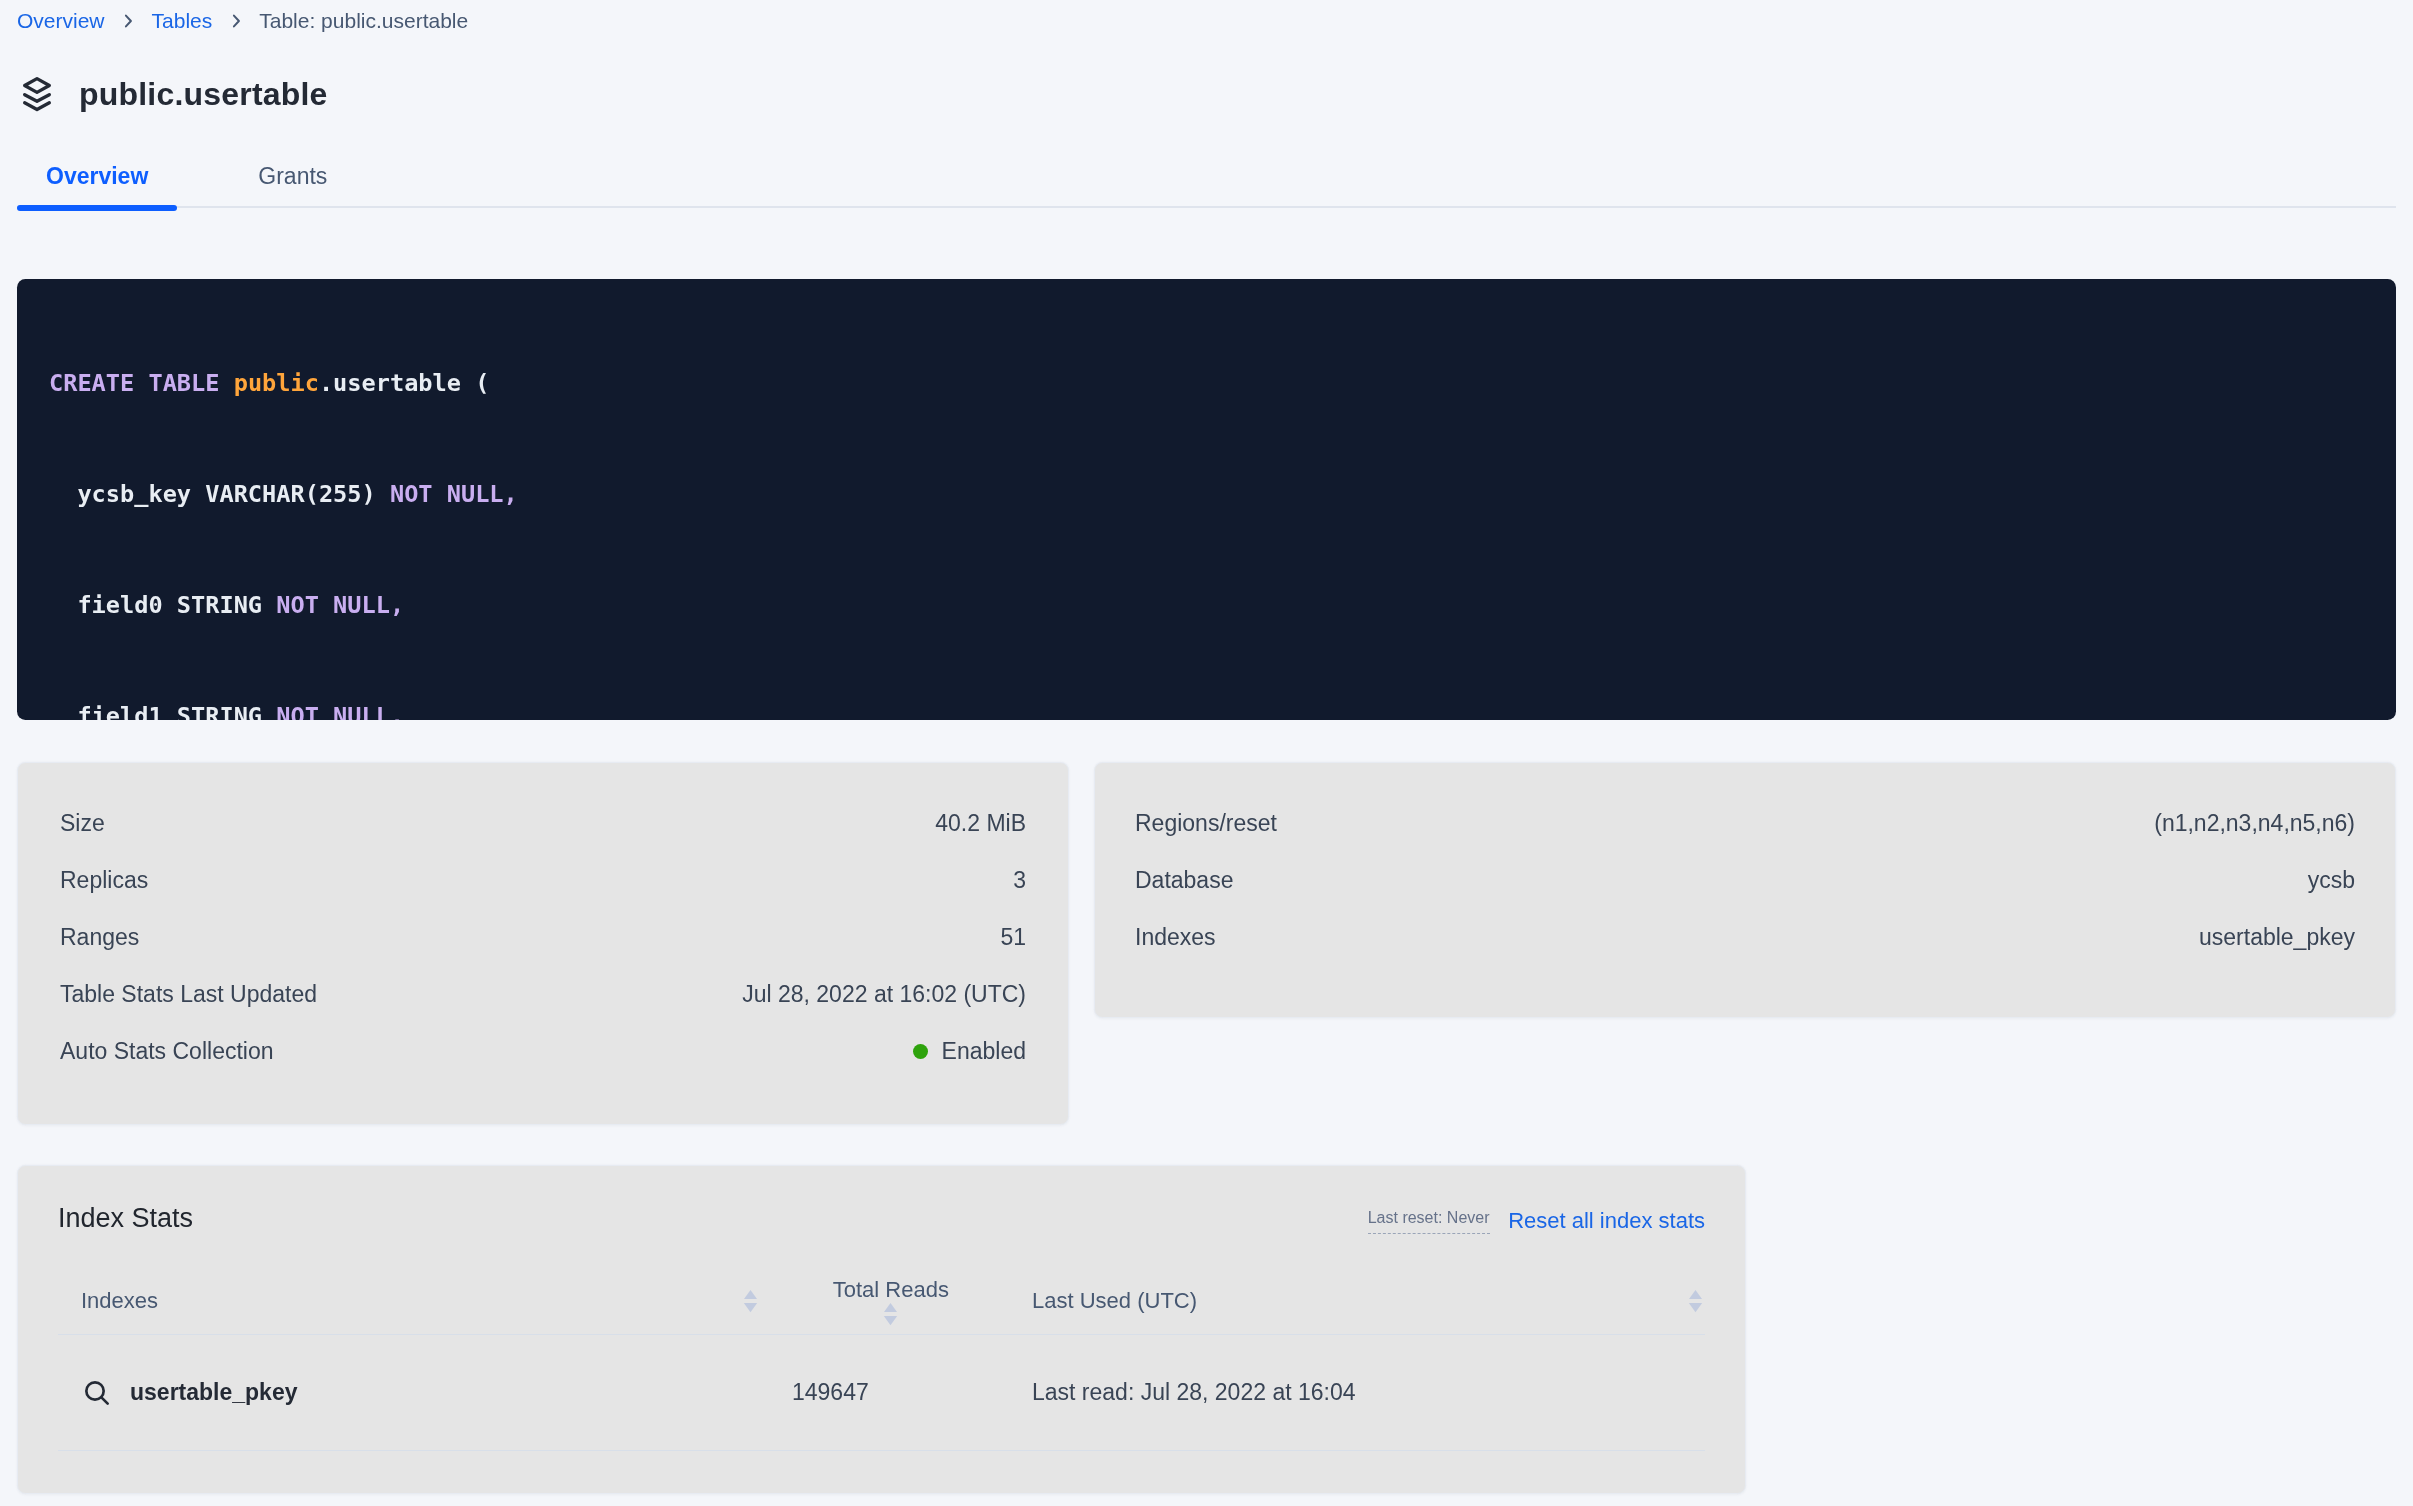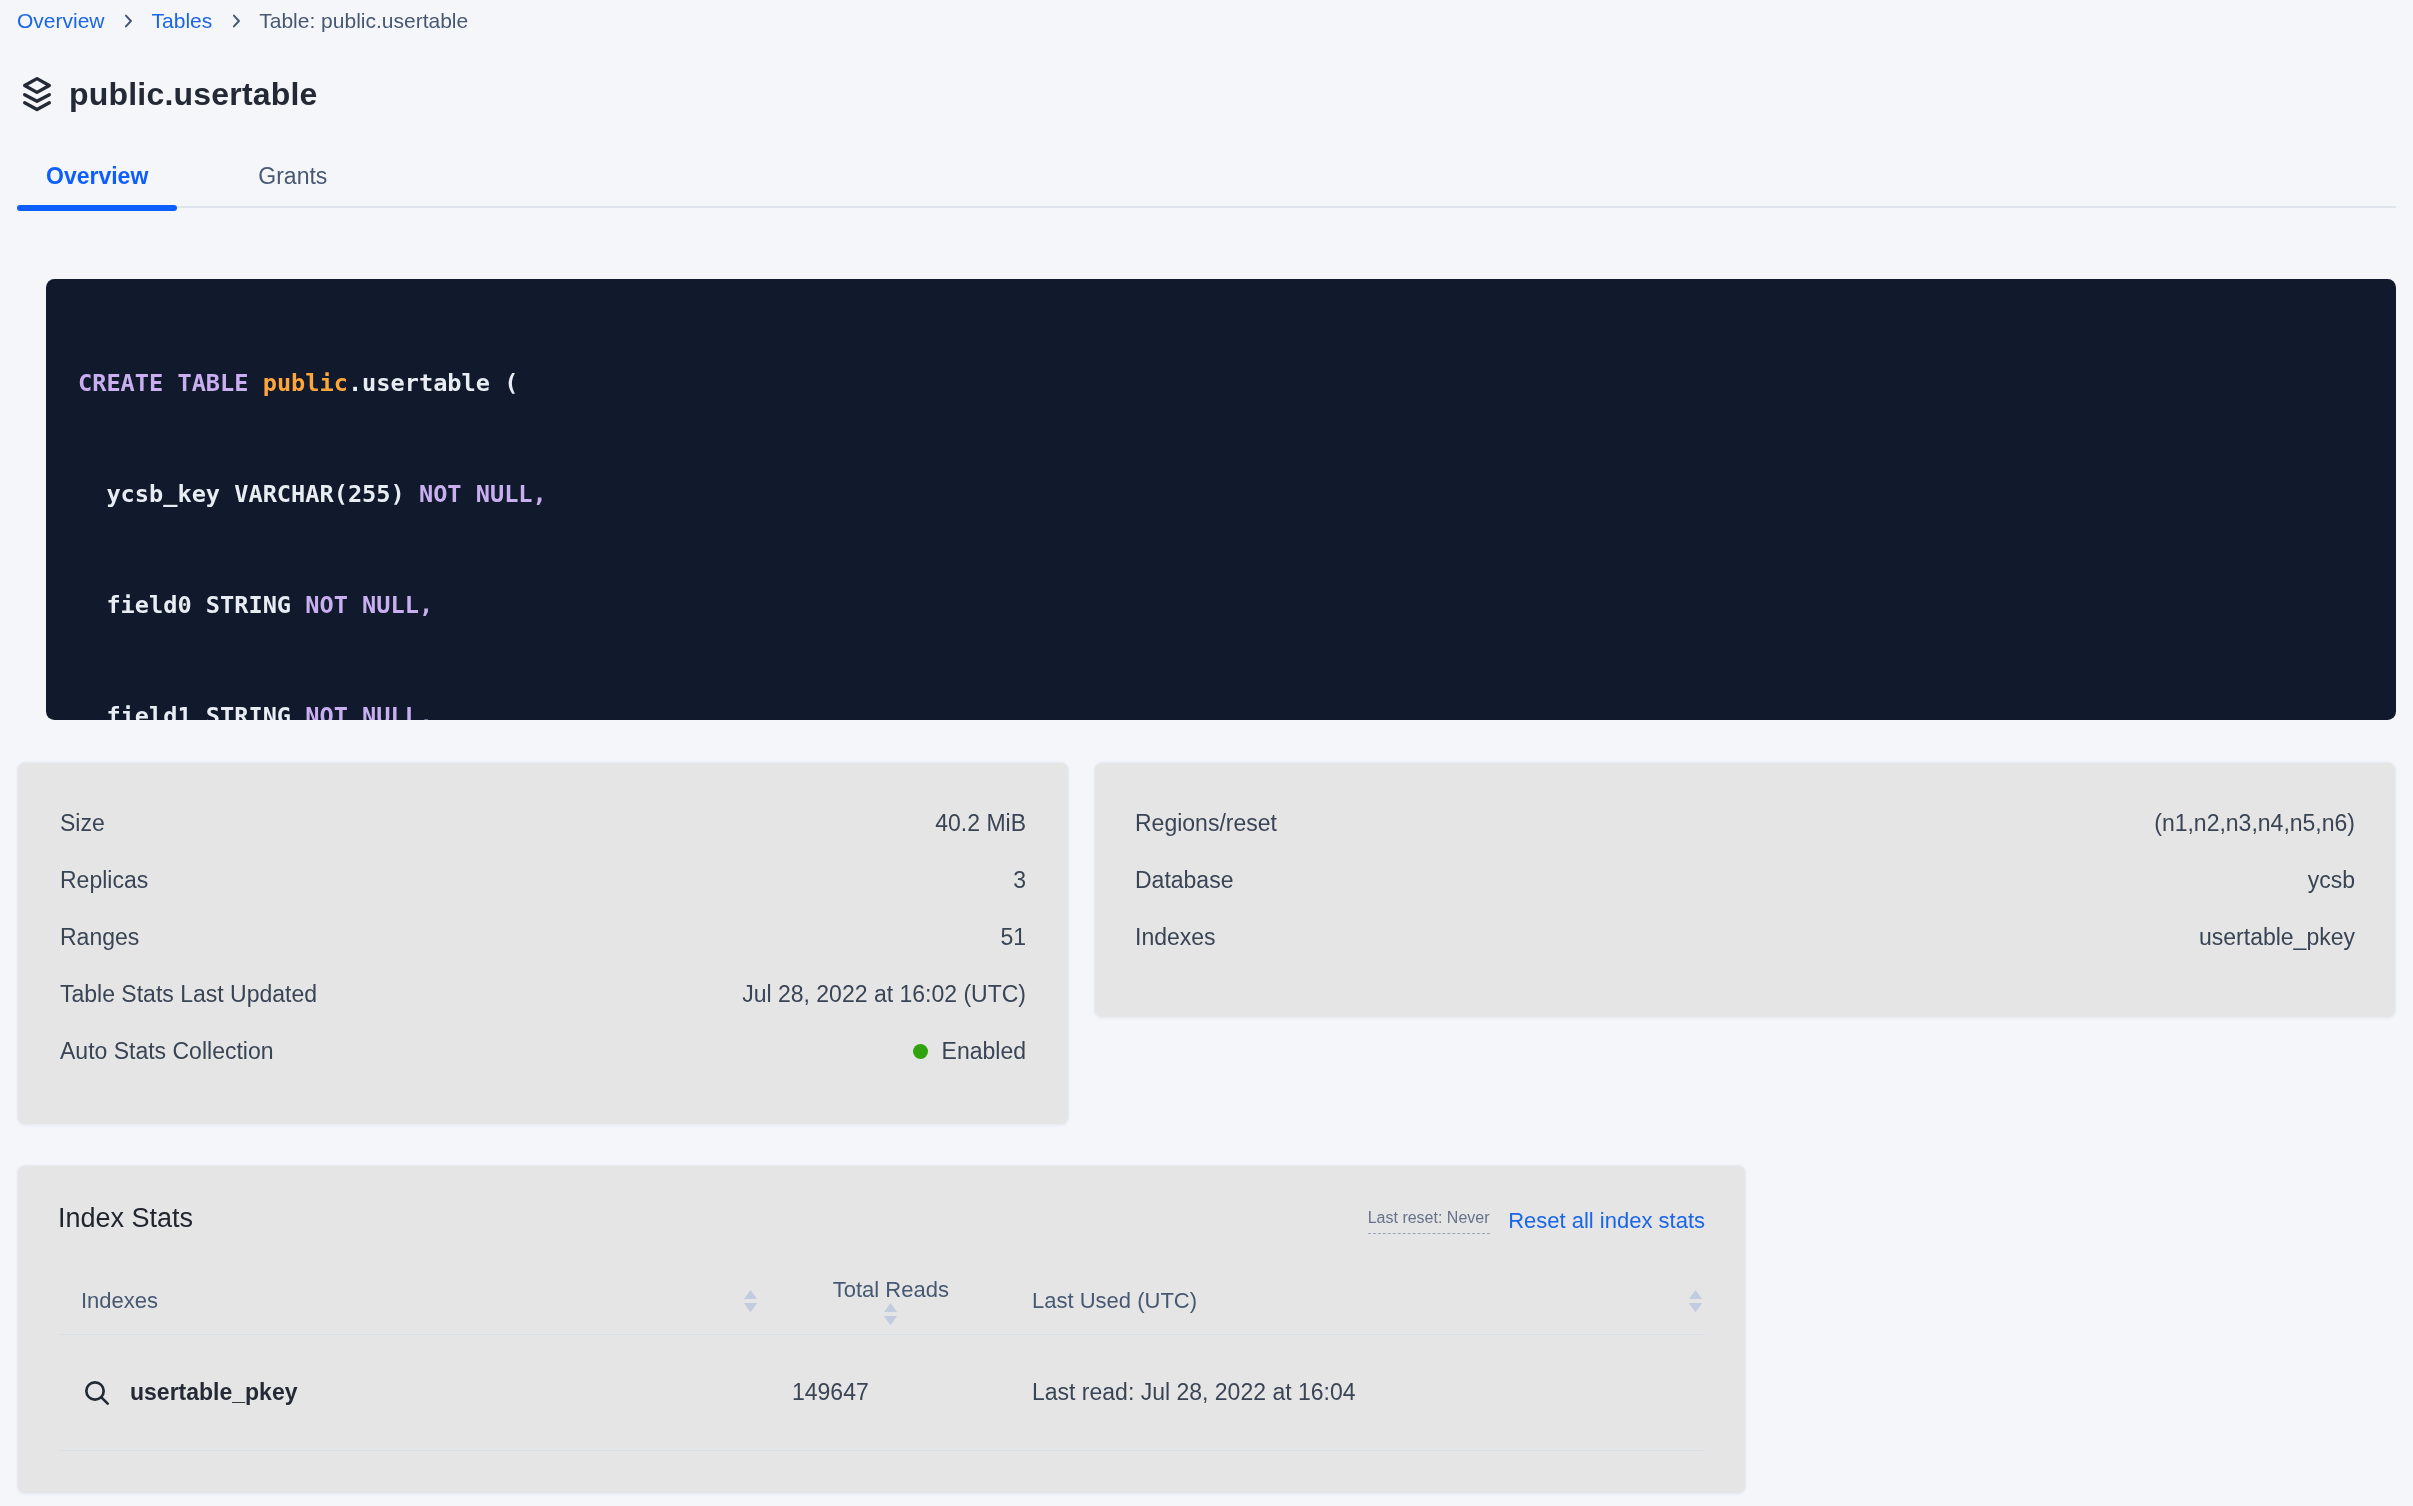--- a/index.html
+++ b/index.html
@@ -13,39 +13,39 @@
   }
   .page { padding: 8.4px 17px 0; }
 
   
   .breadcrumb { display: flex; align-items: center; gap: 13.5px; font-size: 21px; line-height: 25px; }
   .crumb-link { color: #1a66e6; text-decoration: none; cursor: pointer; }
   .crumb-sep { display: flex; align-items: center; }
   .crumb-current { color: #475872; }
 
   
-  .title-row { display: flex; align-items: center; gap: 12px; margin-top: 40px; height: 42px; }
+  .title-row { display: flex; align-items: center; gap: 22px; margin-top: 40px; height: 42px; }
   .title-row h1 { margin: 0; font-size: 32px; font-weight: 600; color: #242a35; letter-spacing: 0.2px; }
 
   
   .tabs { display: flex; margin-top: 47px; border-bottom: 2.5px solid #dfe4ed; padding-left: 0; }
   .tab { position: relative; padding: 0 29px 15px; margin-right: 52px; font-size: 23px; line-height: 29px;
          color: #475872; cursor: pointer; }
   .tab.active { color: #0d5eff; font-weight: 600; }
   .tab.active::after { content: ""; position: absolute; left: 0; right: 0; bottom: -4.2px; height: 5.9px;
          border-radius: 3.4px; background: #0d5eff; }
 
   
   .code-block {
     margin-top: 71px; height: 441px; overflow: hidden;
     background: #111a2d; border-radius: 8.4px;
     padding: 11.8px 25px 0 32px;
     font-family: "DejaVu Sans Mono", monospace;
     font-weight: 700; font-size: 23.6px; line-height: 37px;
-    color: #e8edf3; white-space: pre; margin-left: 29px;
+    color: #e8edf3; white-space: pre;
   }
   .tok-kw { color: #c9aef0; }
   .tok-db { color: #ffa53b; }
   .tok-plain { color: #e8edf3; }
 
   
   .cards-row { display: flex; gap: 25px; margin-top: 42px; align-items: flex-start; }
   .card { background: #e5e5e5; border: 0.8px solid #e7ebf2; border-radius: 8.4px;
           box-shadow: 0 0.8px 2.5px rgba(40,50,70,0.05); }
   .summary-left  { width: 1052px; padding: 32px 42px 44px; }

